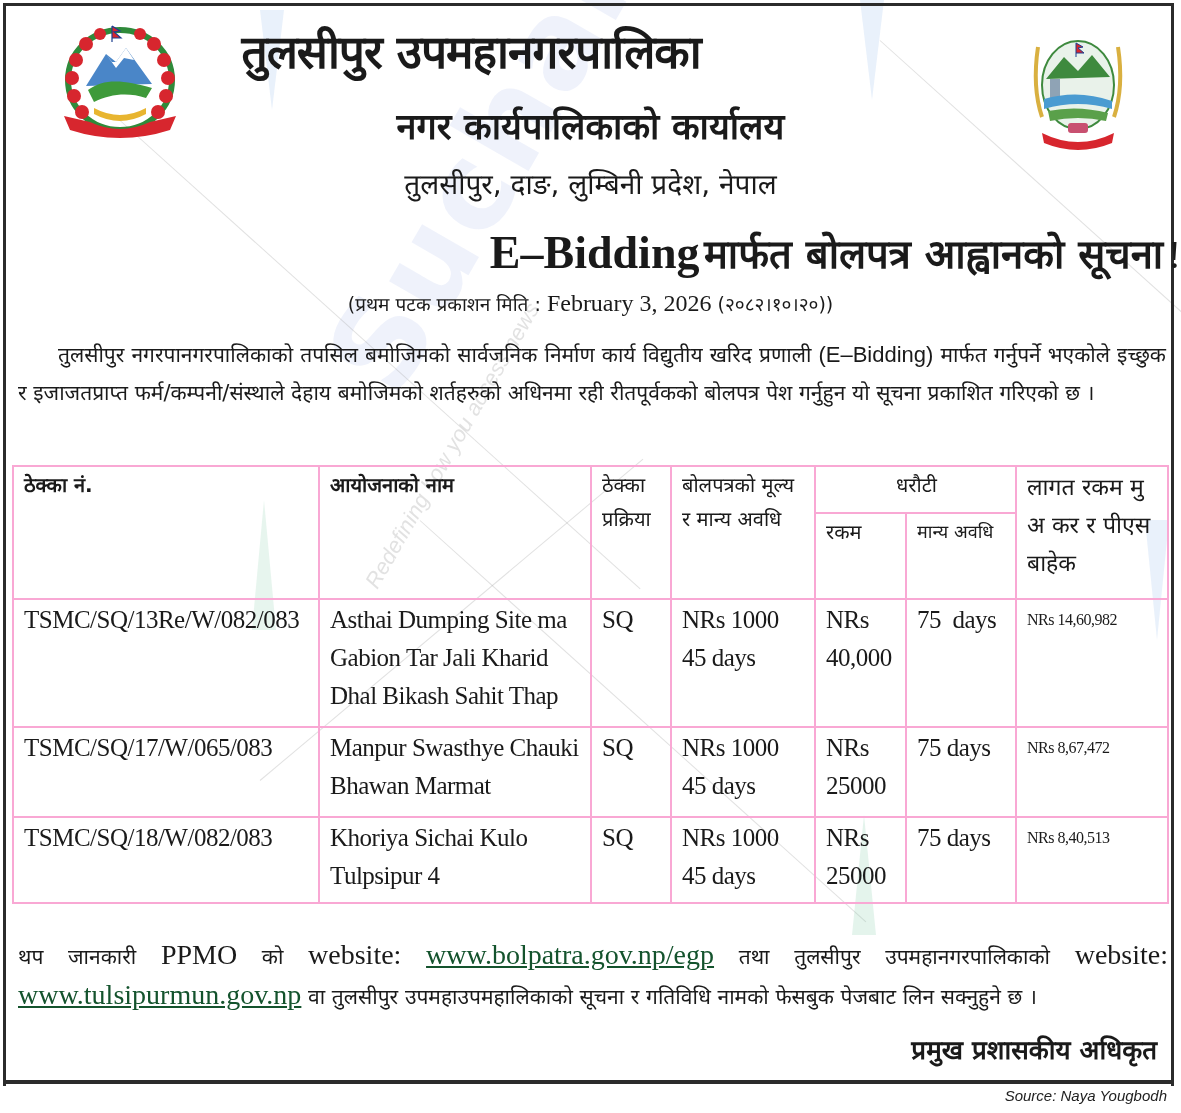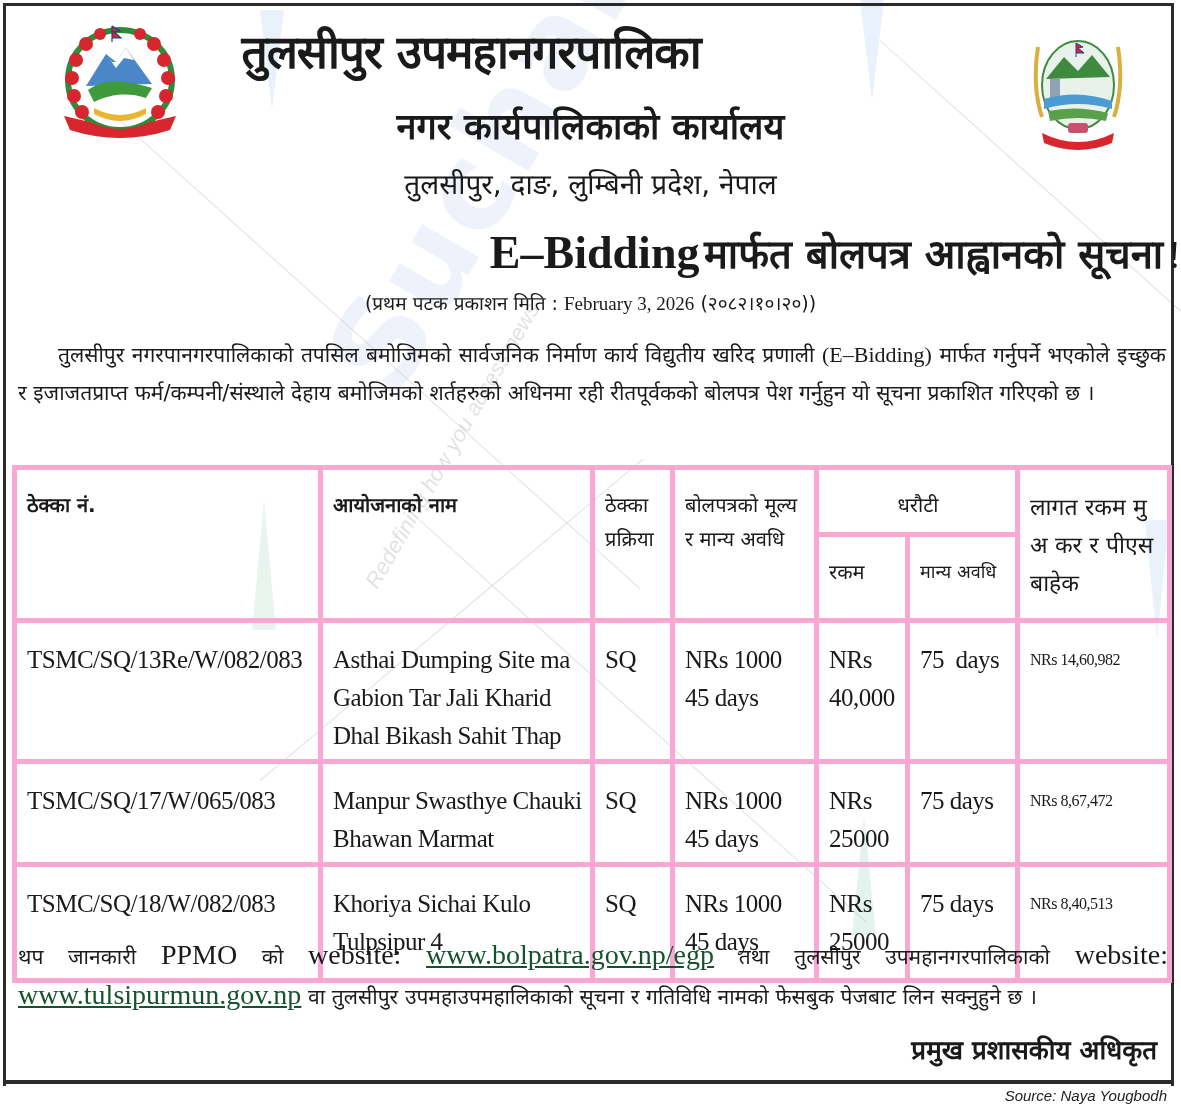--- a/index.html
+++ b/index.html
@@ -29,29 +29,29 @@
   .title2 { position: absolute; left: 0; width: 1181px; top: 102px; text-align: center;
     font-family: "DejaVu Sans", sans-serif; font-weight: bold; font-size: 36px; line-height: 50px; }
   .title3 { position: absolute; left: 0; width: 1181px; top: 164px; text-align: center;
     font-family: "DejaVu Sans", sans-serif; font-size: 28px; line-height: 42px; }
   .title4 { position: absolute; left: 0; width: 1181px; top: 222px; text-align: right; line-height: 62px; white-space: nowrap; }
   .title4 .en { font-family: "Liberation Serif", serif; font-weight: bold; font-size: 46px; }
   .title4 .np { font-family: "DejaVu Sans", sans-serif; font-weight: bold; font-size: 40px; }
   .title4 .ex { font-family: "Liberation Serif", serif; font-size: 40px; }
   .pubdate { position: absolute; left: 0; width: 1181px; top: 288px; text-align: center;
     font-family: "DejaVu Sans", sans-serif; font-size: 19px; line-height: 30px; }
-  .pubdate .en { font-family: "Liberation Serif", serif; font-size: 19px; }
+  .pubdate .en { font-family: "Liberation Serif", serif; font-size: 24px; }
 
   .intro { position: absolute; left: 18px; width: 1148px; top: 336px;
     font-family: "DejaVu Sans", sans-serif; font-size: 21px; line-height: 38px; text-align: justify; }
-  .intro .en { font-family: Liberation Serif, serif; font-size: 22px; }
+  .intro .en { font-family: Liberation Sans, sans-serif; font-size: 22px; }
   .indent { display: inline-block; width: 40px; }
 
   table.bids { position: absolute; left: 12px; top: 465px; width: 1155px; border-collapse: collapse; table-layout: fixed; }
-  table.bids td, table.bids th { border: 5px solid #f9a8d4; vertical-align: top; padding: 18px 8px 4px 10px; }
+  table.bids td, table.bids th { border: 2px solid #f9a8d4; vertical-align: top; padding: 1px 8px 4px 10px; }
   table.bids th { font-family: "DejaVu Sans", sans-serif; font-weight: bold; font-size: 20px; line-height: 34px; text-align: left; }
   table.bids th.center { text-align: center; }
   table.bids th.light { font-weight: normal; margin-top: 10px; }
   table.bids td { font-family: Liberation Serif, serif; font-size: 25px; line-height: 38px; letter-spacing: -0.5px; }
   table.bids td.small { font-size: 16px; }
   .multiline { white-space: pre-line; }
 
   .footer { position: absolute; left: 18px; width: 1150px; top: 936px;
     font-family: "DejaVu Sans", sans-serif; font-size: 21px; line-height: 38px; text-align: justify; }
   .footer .en { font-family: "Liberation Serif", serif; font-size: 28px; }
@@ -181,21 +181,21 @@
     <td class="multiline">Manpur Swasthye Chauki
 Bhawan Marmat</td>
     <td>SQ</td>
     <td class="multiline">NRs 1000
 45 days</td>
     <td class="multiline">NRs
 25000</td>
     <td>75 days</td>
     <td class="small">NRs 8,67,472</td>
   </tr>
-  <tr style="height:116px">
+  <tr style="height:86px">
     <td>TSMC/SQ/18/W/082/083</td>
     <td class="multiline">Khoriya Sichai Kulo
 Tulpsipur 4</td>
     <td>SQ</td>
     <td class="multiline">NRs 1000
 45 days</td>
     <td class="multiline">NRs
 25000</td>
     <td>75 days</td>
     <td class="small">NRs 8,40,513</td>

